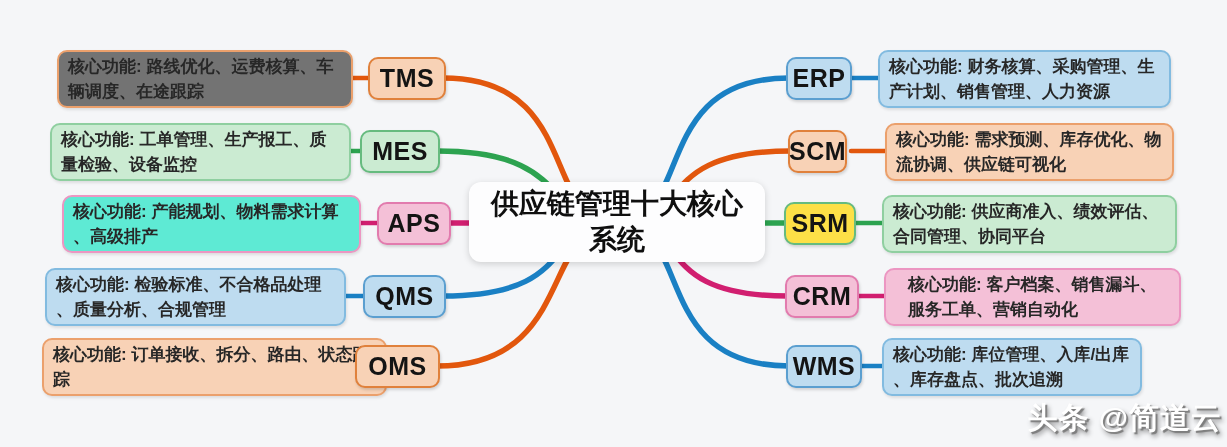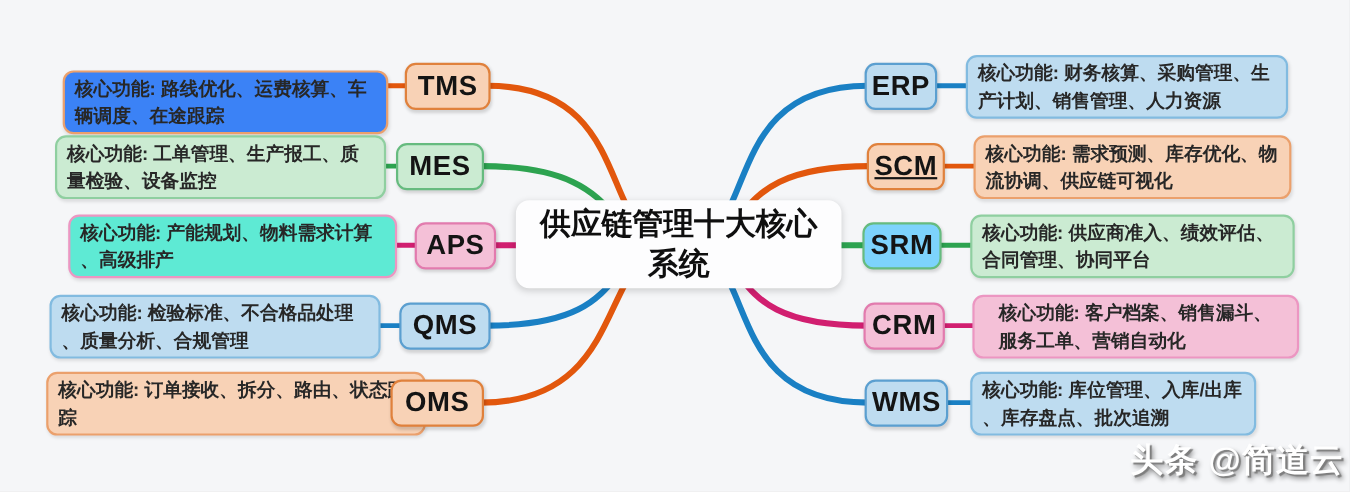--- a/index.html
+++ b/index.html
@@ -57,43 +57,43 @@
       <path d="M 791 151 C 651 151 694 223 617 223" fill="none" stroke="#e2570d" stroke-width="5.5" stroke-linecap="round"></path>
       <path d="M 851 151 L 888 151" fill="none" stroke="#e2570d" stroke-width="4.5" stroke-linecap="round"></path>
       <path d="M 787 223 L 617 223" fill="none" stroke="#2da350" stroke-width="5.5" stroke-linecap="round"></path>
       <path d="M 848 223 L 885 223" fill="none" stroke="#2da350" stroke-width="4.5" stroke-linecap="round"></path>
       <path d="M 788 296 C 648 296 694 223 617 223" fill="none" stroke="#d11f70" stroke-width="5.5" stroke-linecap="round"></path>
       <path d="M 851 296 L 887 296" fill="none" stroke="#d11f70" stroke-width="4.5" stroke-linecap="round"></path>
       <path d="M 789 366 C 649 366 694 223 617 223" fill="none" stroke="#1a80c4" stroke-width="5.5" stroke-linecap="round"></path>
       <path d="M 854 366 L 885 366" fill="none" stroke="#1a80c4" stroke-width="4.5" stroke-linecap="round"></path>
     </svg>
 
-  <div class="desc" id="desc-0" style="left: 57px; top: 64px; width: 296px; background: #3b82f6; border-color: rgb(235, 160, 108);">核心功能: 路线优化、运费核算、车辆调度、在途跟踪</div>
+  <div class="desc" id="desc-0" style="left: 57px; top: 50px; width: 296px; background: #737373; border-color: rgb(235, 160, 108);">核心功能: 路线优化、运费核算、车辆调度、在途跟踪</div>
   <div class="node" id="node-0" style="left: 368px; top: 56.5px; width: 78px; background: rgb(248, 210, 182); border-color: rgb(224, 129, 60);">TMS</div>
 
   <div class="desc" id="desc-1" style="left: 50px; top: 123px; width: 301px; background: rgb(203, 235, 210); border-color: rgb(143, 207, 160);">核心功能: 工单管理、生产报工、质量检验、设备监控</div>
   <div class="node" id="node-1" style="left: 360px; top: 129.5px; width: 80px; background: rgb(203, 235, 210); border-color: rgb(102, 187, 127);">MES</div>
 
   <div class="desc" id="desc-2" style="left: 62px; top: 195px; width: 299px; background: #5eead4; border-color: rgb(236, 150, 194);">核心功能: 产能规划、物料需求计算、高级排产</div>
   <div class="node" id="node-2" style="left: 377px; top: 201.5px; width: 74px; background: rgb(244, 192, 215); border-color: rgb(226, 123, 174);">APS</div>
 
   <div class="desc" id="desc-3" style="left: 45px; top: 268px; width: 301px; background: rgb(190, 220, 240); border-color: rgb(130, 187, 224);">核心功能: 检验标准、不合格品处理、质量分析、合规管理</div>
   <div class="node" id="node-3" style="left: 363px; top: 274.5px; width: 83px; background: rgb(190, 220, 240); border-color: rgb(91, 159, 208);">QMS</div>
 
   <div class="desc" id="desc-4" style="left: 42px; top: 338px; width: 345px; background: rgb(248, 210, 182); border-color: rgb(235, 160, 108);">核心功能: 订单接收、拆分、路由、状态跟踪</div>
   <div class="node" id="node-4" style="left: 355px; top: 344.5px; width: 85px; background: rgb(248, 210, 182); border-color: rgb(224, 129, 60);">OMS</div>
 
   <div class="desc" id="desc-5" style="left: 878px; top: 50px; width: 293px; background: rgb(190, 220, 240); border-color: rgb(130, 187, 224);">核心功能: 财务核算、采购管理、生产计划、销售管理、人力资源</div>
   <div class="node" id="node-5" style="left: 786px; top: 56.5px; width: 66px; background: rgb(190, 220, 240); border-color: rgb(91, 159, 208);">ERP</div>
 
   <div class="desc" id="desc-6" style="left: 885px; top: 123px; width: 289px; background: rgb(248, 210, 182); border-color: rgb(235, 160, 108);">核心功能: 需求预测、库存优化、物流协调、供应链可视化</div>
-  <div class="node" id="node-6" style="left: 788px; top: 129.5px; width: 71px; background: rgb(248, 210, 182); border-color: rgb(224, 129, 60); text-decoration: underline;">SCM</div>
+  <div class="node" id="node-6" style="left: 788px; top: 129.5px; width: 59px; background: rgb(248, 210, 182); border-color: rgb(224, 129, 60);">SCM</div>
 
   <div class="desc" id="desc-7" style="left: 882px; top: 195px; width: 295px; background: rgb(203, 235, 210); border-color: rgb(143, 207, 160);">核心功能: 供应商准入、绩效评估、合同管理、协同平台</div>
-  <div class="node" id="node-7" style="left: 784px; top: 201.5px; width: 72px; background: #7dd3fc; border-color: rgb(102, 187, 127);">SRM</div>
+  <div class="node" id="node-7" style="left: 784px; top: 201.5px; width: 72px; background: #fde047; border-color: rgb(102, 187, 127);">SRM</div>
 
   <div class="desc" id="desc-8" style="left: 884px; top: 268px; width: 297px; background: rgb(244, 192, 215); border-color: rgb(236, 150, 194); padding-left: 22px;">核心功能: 客户档案、销售漏斗、服务工单、营销自动化</div>
   <div class="node" id="node-8" style="left: 785px; top: 274.5px; width: 74px; background: rgb(244, 192, 215); border-color: rgb(226, 123, 174);">CRM</div>
 
   <div class="desc" id="desc-9" style="left: 882px; top: 338px; width: 260px; background: rgb(190, 220, 240); border-color: rgb(130, 187, 224);">核心功能: 库位管理、入库/出库、库存盘点、批次追溯</div>
   <div class="node" id="node-9" style="left: 786px; top: 344.5px; width: 76px; background: rgb(190, 220, 240); border-color: rgb(91, 159, 208);">WMS</div>
 
   <div class="center-topic">供应链管理十大核心系统</div>
   <div class="watermark">头条 @简道云</div>
 </div>

